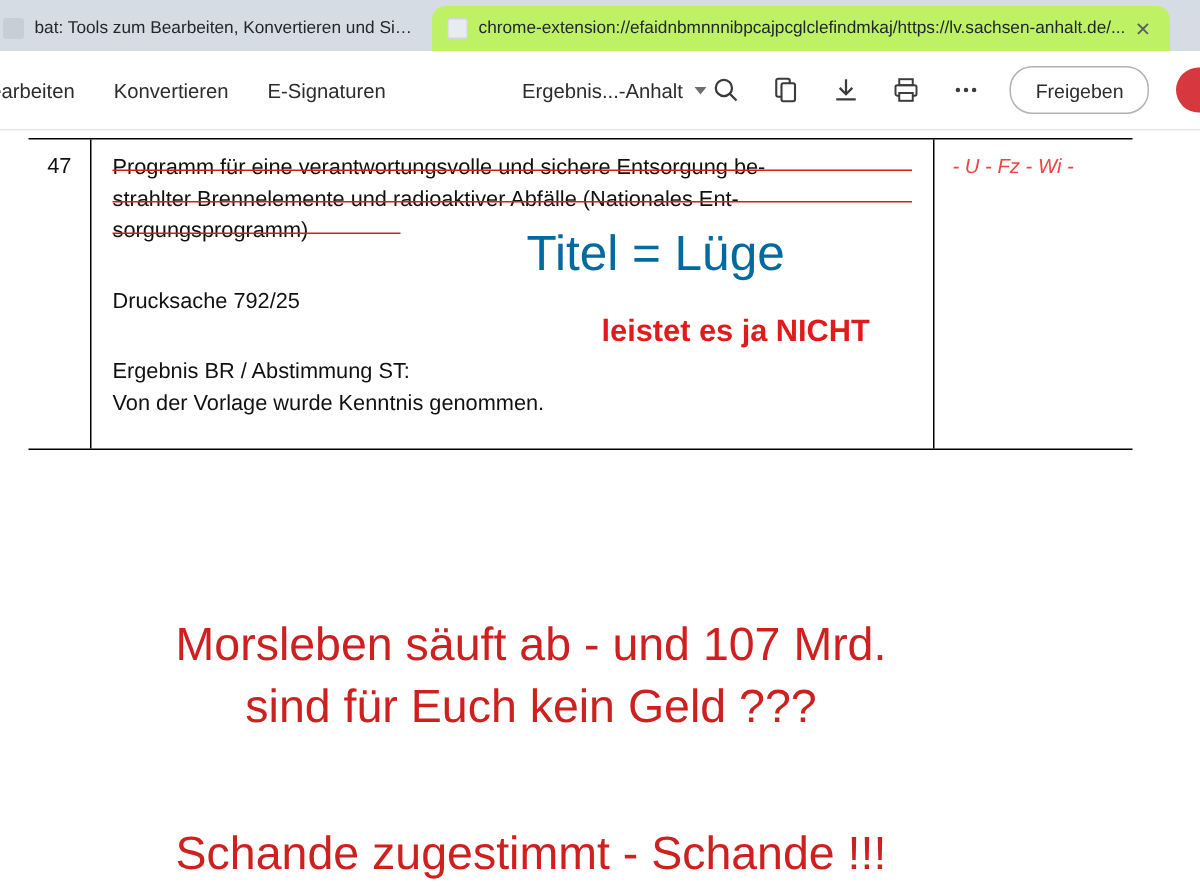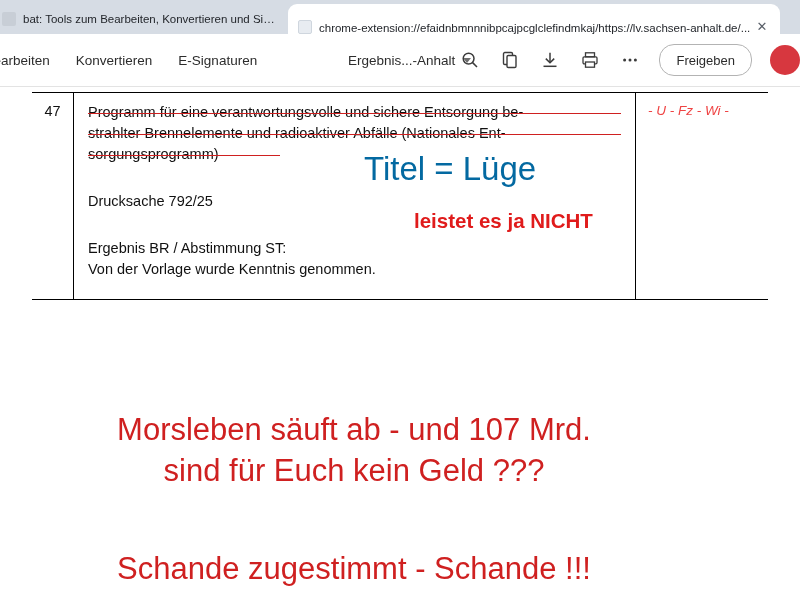--- a/index.html
+++ b/index.html
@@ -39,25 +39,24 @@
     white-space: nowrap;
     overflow: hidden;
     box-sizing: border-box;
   }
   .tab.inactive {
     background: #d6dce4;
     width: 296px;
     margin-left: -8px;
   }
   .tab.active {
-    background: #ffffff;
+    background: #bef264;
     border-radius: 9px 9px 0 0;
     width: 492px;
     position: relative;
-    align-items: flex-end;
   }
   .tab .favicon {
     width: 14px;
     height: 14px;
     flex: 0 0 14px;
     margin-right: 7px;
     border-radius: 2px;
     background: #c8ced6;
   }
   .tab.active .favicon {
@@ -119,21 +118,21 @@
     border-right: 4.5px solid transparent;
     border-top: 5px solid #6e6e6e;
   }
 
   .right-tools {
     position: absolute;
     right: 0;
     display: flex;
     align-items: center;
     gap: 18px;
-    padding-right: 14px;
+    padding-right: 0;
   }
   .tool-icon {
     width: 22px;
     height: 22px;
     display: flex;
     align-items: center;
     justify-content: center;
     color: #3b3b3b;
   }
   .share-btn {
@@ -157,21 +156,21 @@
 
   
   .doc-area {
     position: relative;
     background: #ffffff;
     height: 506px;
   }
 
   .pdf-table {
     position: absolute;
-    left: 32px;
+    left: 19px;
     top: 5px;
     width: 736px;
     border-top: 1.5px solid #000;
     border-bottom: 1.5px solid #000;
     height: 208px;
     box-sizing: border-box;
     display: flex;
   }
   .col-num {
     width: 42px;

